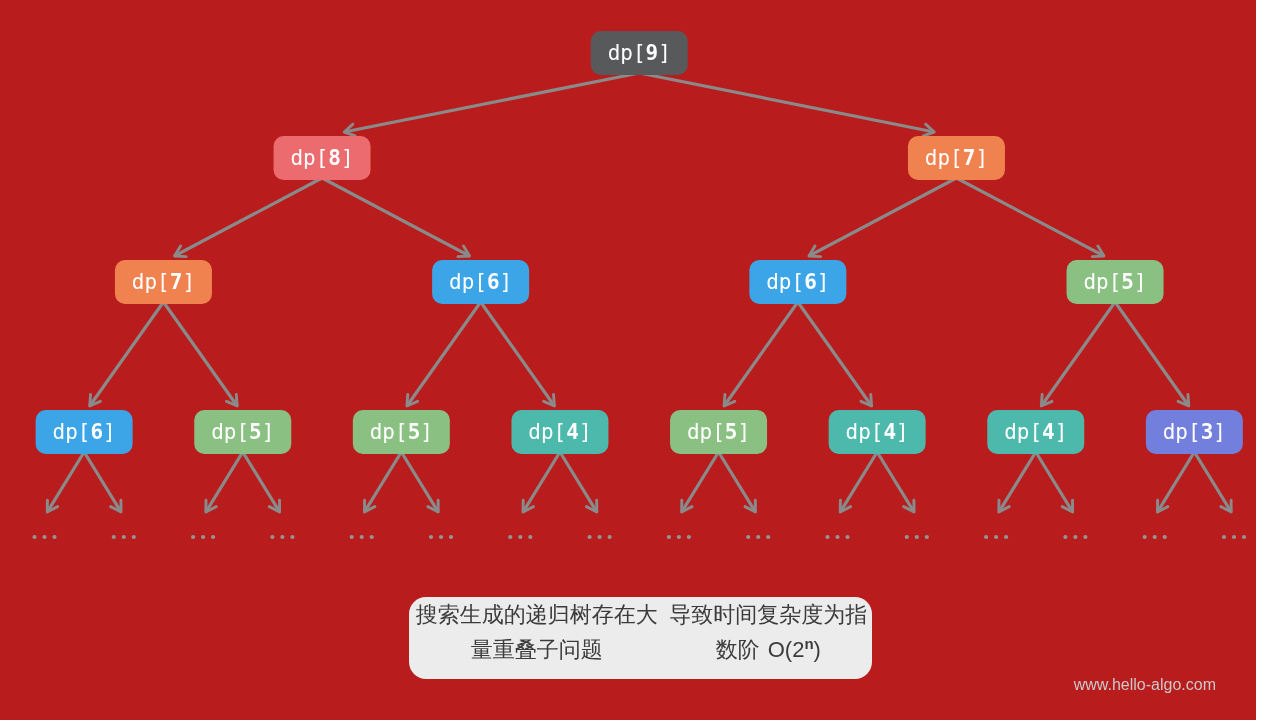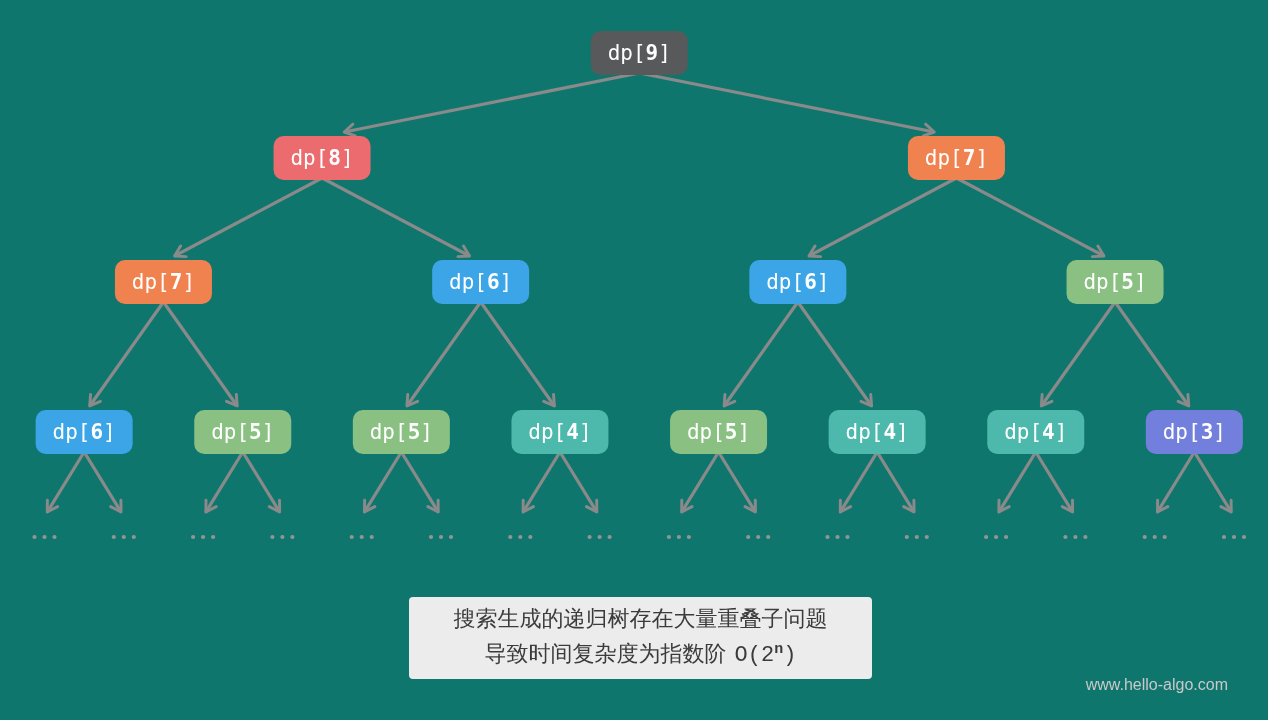--- a/index.html
+++ b/index.html
@@ -5,23 +5,22 @@
   html, body {
     margin: 0;
     padding: 0;
     background: #ffffff;
     font-family: "Liberation Sans", sans-serif;
   }
   .canvas {
     position: relative;
     width: 1256px;
     height: 720px;
-    background: #0f766e;
+    background: #b91c1c;
     overflow: hidden;
-    padding-left: 12px;
   }
   #tree-svg {
     position: absolute;
     left: 0;
     top: 0;
   }
   .node-label {
     font-family: "DejaVu Sans Mono", monospace;
     font-size: 21px;
     fill: #ffffff;
@@ -29,31 +28,31 @@
   .node-label .num {
     font-weight: bold;
   }
   .caption {
     position: absolute;
     left: 409px;
     top: 597px;
     width: 463px;
     height: 82px;
     background: #ececec;
-    border-radius: 4px;
+    border-radius: 17px;
     color: #3b3b3b;
     font-size: 22px;
     line-height: 35px;
     text-align: center;
     display: flex;
-    flex-direction: column;
+    flex-direction: row;
     justify-content: center;
   }
   .cap-formula {
-    font-family: Liberation Mono, monospace;
+    font-family: Liberation Sans, sans-serif;
     margin-left: 8px;
     font-size: 22px;
   }
   .cap-formula .sup {
     font-weight: bold;
     font-size: 15px;
     position: relative;
     top: -8px;
   }
   .watermark {

